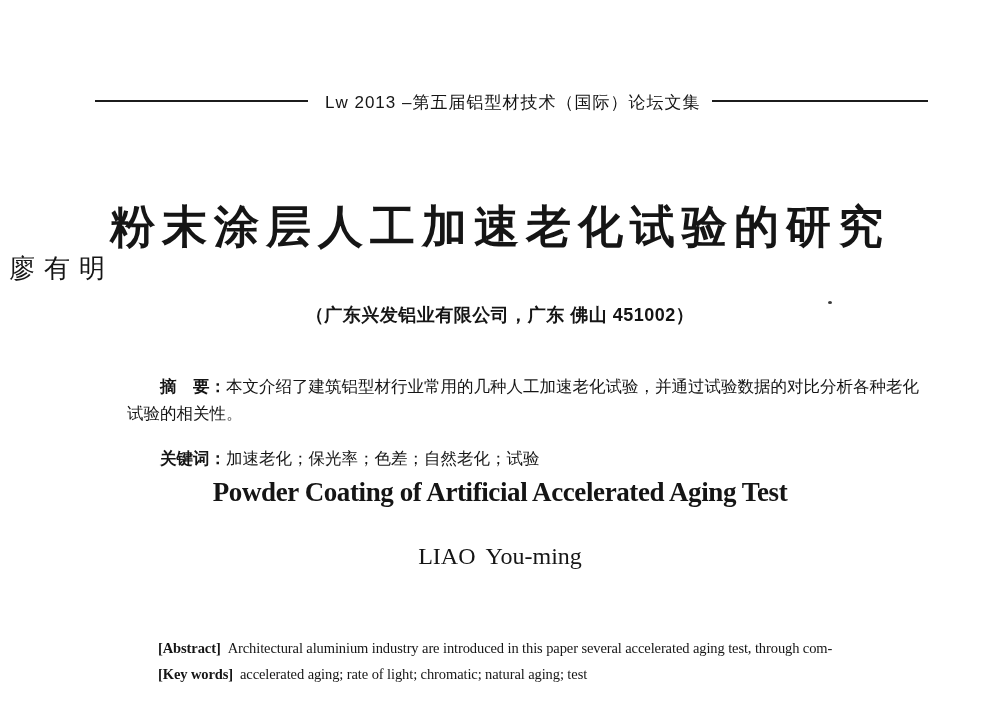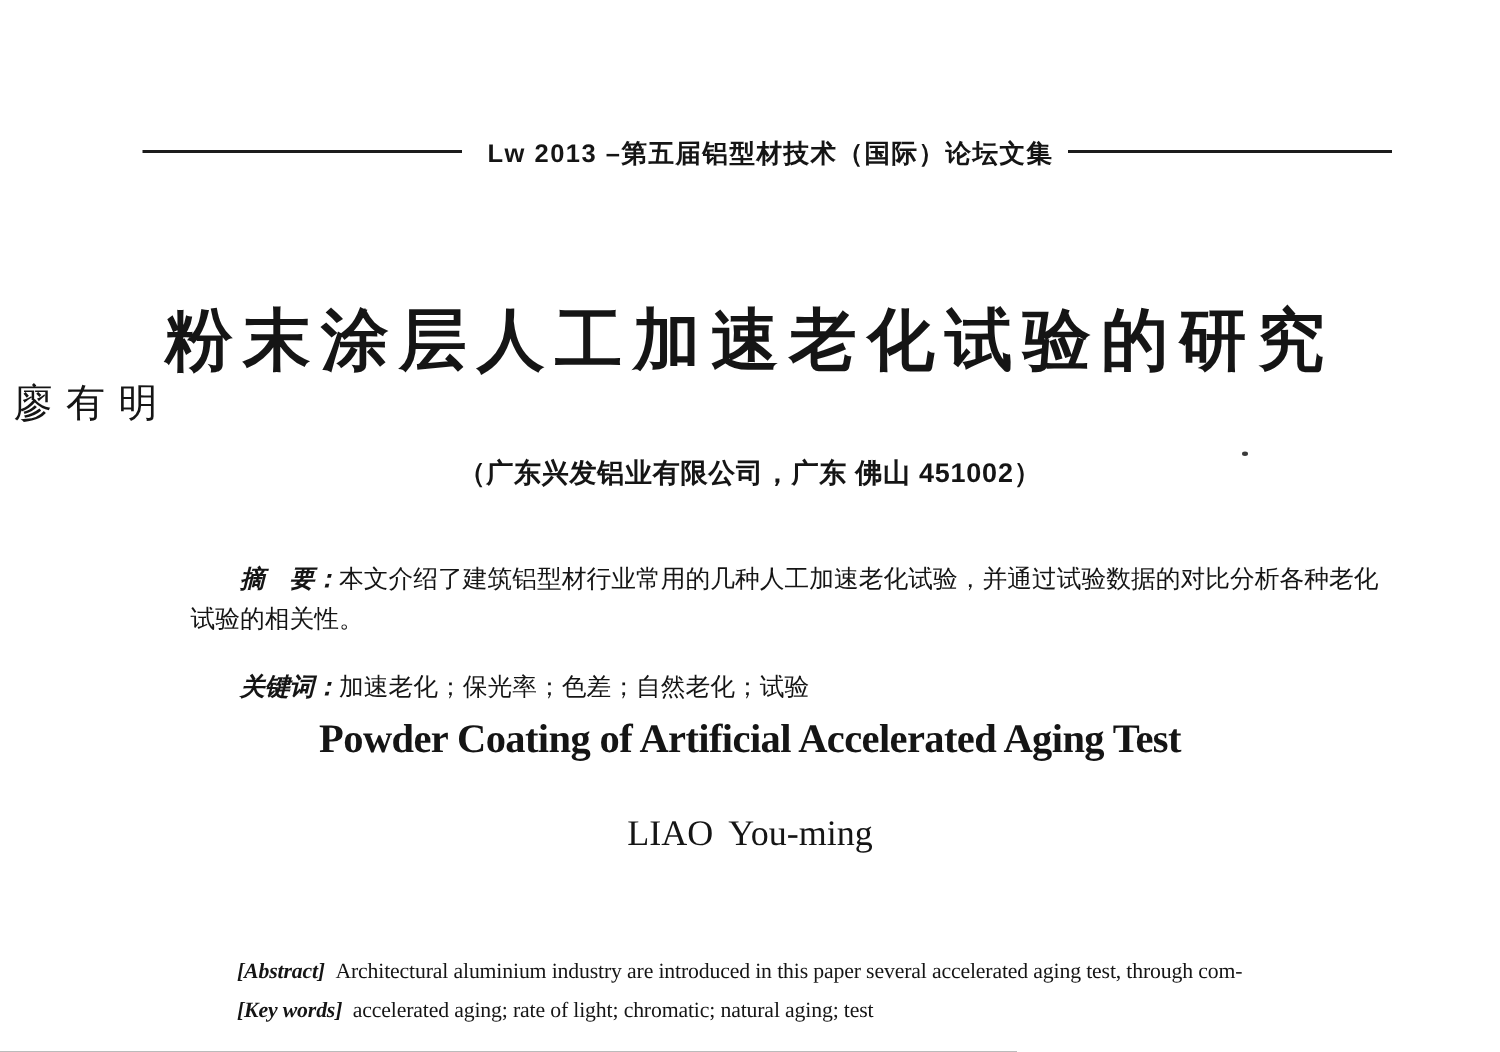--- a/index.html
+++ b/index.html
@@ -20,21 +20,21 @@
     background: #1c1c1c;
     top: 100px;
   }
   .rule-left  { left: 95px;  width: 213px; }
   .rule-right { left: 712px; width: 216px; }
   .header-text {
     position: absolute;
     left: 325px;
     top: 91px;
     font-size: 17px;
-    font-weight: bold;
+    font-weight: normal;
     letter-spacing: 1px;
     white-space: nowrap;
   }
   
   .zh-title {
     position: absolute;
     left: 0; right: 0;
     top: 161px;
     text-align: center;
     font-size: 45px;
@@ -70,21 +70,21 @@
     top: 373px;
     width: 792px;
     font-size: 16.5px;
     line-height: 27px;
   }
   .zh-abstract {
     text-indent: 33px;
     text-align: justify;
   }
   .zh-keywords { text-indent: 33px; margin-top: 18px; }
-  .lbl { font-weight: bold; font-style: italic; }
+  .lbl { font-weight: bold; }
   
   .en-title {
     position: absolute;
     left: 0; right: 0;
     top: 477px;
     text-align: center;
     font-family: "Liberation Serif", serif;
     font-size: 27px;
     font-weight: bold;
     letter-spacing: -0.4px;

